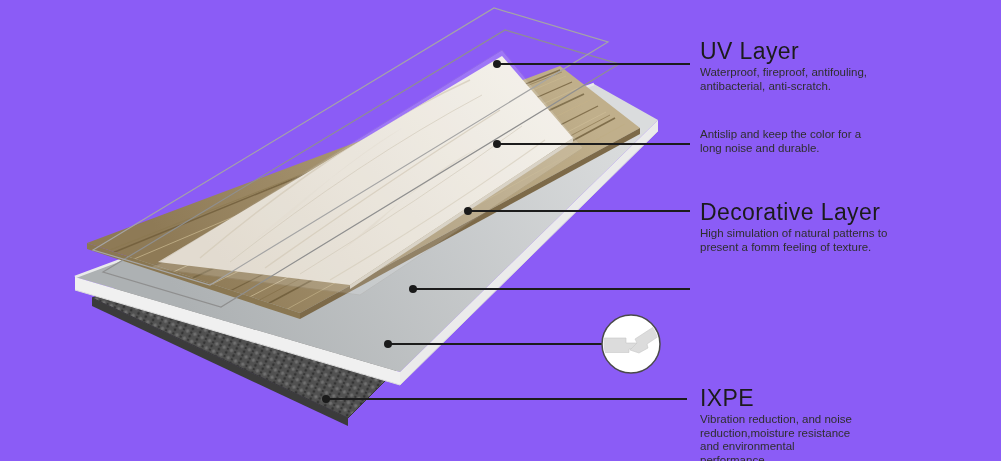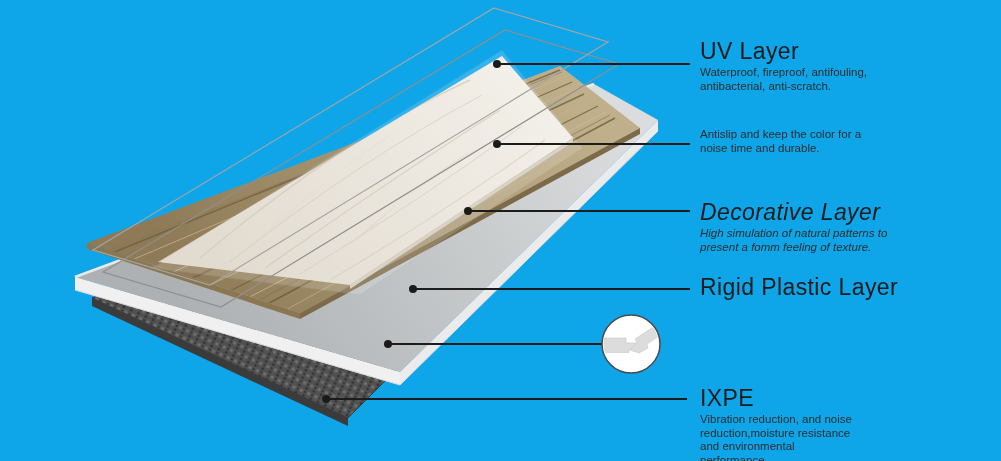--- a/index.html
+++ b/index.html
@@ -1,20 +1,20 @@
 <!DOCTYPE html>
 <html><head>
 <meta charset="utf-8">
 <style>
   html,body{margin:0;padding:0;background:#ffffff;}
   .canvas{
     position:relative;
     width:1001px;
     height:461px;
-    background:#0ea5e9;
+    background:#8b5cf6;
     overflow:hidden;
     font-family:"Liberation Sans", sans-serif;
   }
   .diagram-svg{position:absolute;left:0;top:0;}
   .label-block{position:absolute;left:700px;}
   .layer-title{
     margin:0;
     font-size:23px;
     line-height:26px;
     font-weight:400;
@@ -143,30 +143,29 @@
       </g>
     </g>
   </svg>
 
   <div class="label-block" style="top:38px;width:182px;">
     <h2 class="layer-title">UV Layer</h2>
     <p class="layer-desc">Waterproof, fireproof, antifouling, antibacterial, anti-scratch.</p>
   </div>
 
   <div class="label-block" style="top:126px;width:178px;">
-    <p class="layer-desc">Antislip and keep the color for a noise time and durable.</p>
+    <p class="layer-desc">Antislip and keep the color for a long noise and durable.</p>
   </div>
 
-  <div class="label-block" style="top:199px;width:192px;font-style:italic;">
+  <div class="label-block" style="top:199px;width:192px;">
     <h2 class="layer-title">Decorative Layer</h2>
     <p class="layer-desc">High simulation of natural patterns to present a fomm feeling of texture.</p>
   </div>
 
   <div class="label-block" style="top:274px;width:172px;">
-    <h2 class="layer-title">Rigid Plastic Layer</h2>
   </div>
 
   <div class="label-block" style="top:385px;width:165px;">
     <h2 class="layer-title">IXPE</h2>
     <p class="layer-desc">Vibration reduction, and noise reduction,moisture resistance and environmental performance.</p>
   </div>
 
 </div>
 
 </body></html>

